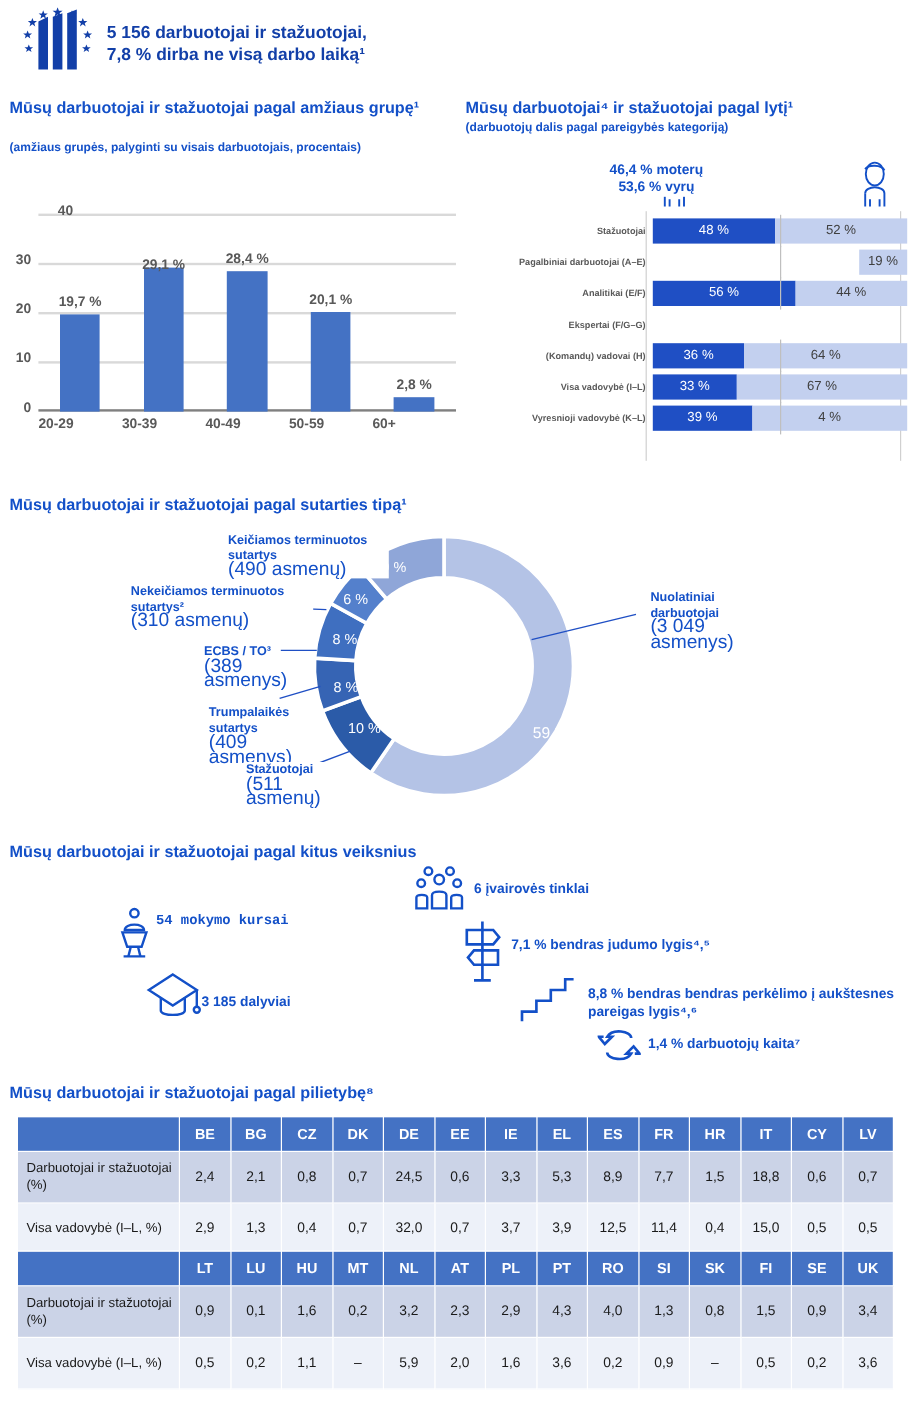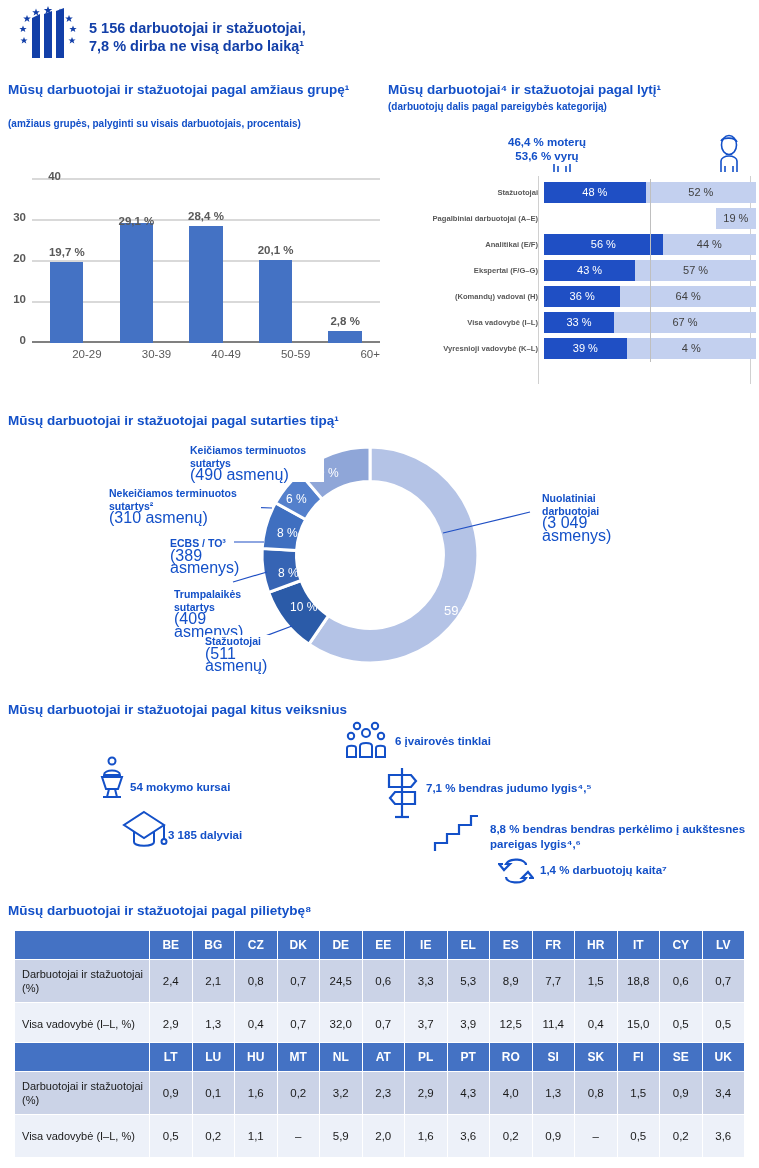--- a/index.html
+++ b/index.html
@@ -25,21 +25,21 @@
   .ac-plot{position:absolute;left:32px;top:10px;width:348px;height:165px;}
   .grid{position:absolute;left:0;right:0;height:2px;background:#d9d9d9;}
   .axis0{position:absolute;left:0;right:0;bottom:0;height:2px;background:#808080;}
   .ytick{position:absolute;left:0;width:26px;text-align:right;font-size:11.5px;color:#595959;
          font-weight:bold;transform:translateY(-8px);}
   .bars{position:absolute;left:32px;top:10px;width:348px;height:165px;display:flex;align-items:flex-end;}
   .bcell{flex:1;height:100%;position:relative;display:flex;align-items:flex-end;justify-content:center;}
   .bar{width:48%;background:#4472C4;}
   .blab{position:absolute;left:0;right:0;text-align:center;font-size:11.5px;font-weight:bold;color:#595959;}
   .xlabs{position:absolute;left:32px;top:180px;width:348px;display:flex;}
-  .xlabs div{flex:1;text-align:right;font-size:11.5px;font-weight:normal;color:#595959;}
+  .xlabs div{flex:1;text-align:left;font-size:11.5px;font-weight:bold;color:#595959;}
 
   
   .gender{position:absolute;left:386px;top:132px;width:373px;height:252px;}
   .g-icon{position:absolute;top:0px;width:42px;height:44px;}
   .g-center{position:absolute;left:118px;top:2px;background:#ffffff;padding:1px 4px;text-align:center;}
   .g-center div{font-size:11.5px;font-weight:bold;color:#1350C8;line-height:14px;white-space:nowrap;}
   .g-rows{position:absolute;left:0px;top:48px;width:373px;}
   .grow{display:flex;align-items:center;height:24px;margin-bottom:2px;}
   .glab{width:152px;text-align:right;padding-right:6px;font-size:7.6px;font-weight:bold;color:#595959;line-height:9px;}
   .gtrack{position:relative;width:212px;height:21px;display:flex;}
@@ -197,25 +197,20 @@
       <div class="grow">
         <div class="glab">Analitikai (E/F)</div>
         <div class="gtrack">
           <div class="gl" style="width:56%;">56 %</div>
           <div class="gr" style="width:44%;">44 %</div>
           <div class="gmid"></div>
         </div>
       </div>
       <div class="grow">
         <div class="glab">Ekspertai (F/G–G)</div>
-        <div class="gtrack">
-          <div class="gl" style="width:43%;">43 %</div>
-          <div class="gr" style="width:57%;">57 %</div>
-          <div class="gmid"></div>
-        </div>
       </div>
       <div class="grow">
         <div class="glab">(Komandų) vadovai (H)</div>
         <div class="gtrack">
           <div class="gl" style="width:36%;">36 %</div>
           <div class="gr" style="width:64%;">64 %</div>
           <div class="gmid"></div>
         </div>
       </div>
       <div class="grow">
@@ -302,21 +297,21 @@
   <div class="factors">
     <div class="ficon" style="left:96px;top:55px;">
       <svg width="32" height="44" viewBox="0 0 32 44" fill="none" stroke="#1350C8" stroke-width="2">
         <circle cx="16" cy="6" r="3.5"></circle>
         <path d="M8 20 C8 14 24 14 24 20 Z"></path>
         <path d="M6 22 L26 22 L22 34 L10 34 Z"></path>
         <path d="M13 34 L11 42 M19 34 L21 42"></path>
         <path d="M7 42 L25 42"></path>
       </svg>
     </div>
-    <div class="fitem" style="left:130px;top:80px;width:210px;">54 mokymo kursai</div>
+    <div class="fitem" style="left:130px;top:60px;width:210px;font-family:Liberation Mono, monospace;">54 mokymo kursai</div>
 
     <div class="ficon" style="left:120px;top:108px;">
       <svg width="48" height="44" viewBox="0 0 48 44" fill="none" stroke="#1350C8" stroke-width="2">
         <polygon points="24,4 44,17 24,30 4,17"></polygon>
         <path d="M14 23 L14 34 C14 39 34 39 34 34 L34 23"></path>
         <path d="M44 17 L44 31"></path>
         <circle cx="44" cy="33.5" r="2.5"></circle>
       </svg>
     </div>
     <div class="fitem" style="left:168px;top:128px;width:200px;">3 185 dalyviai</div>

